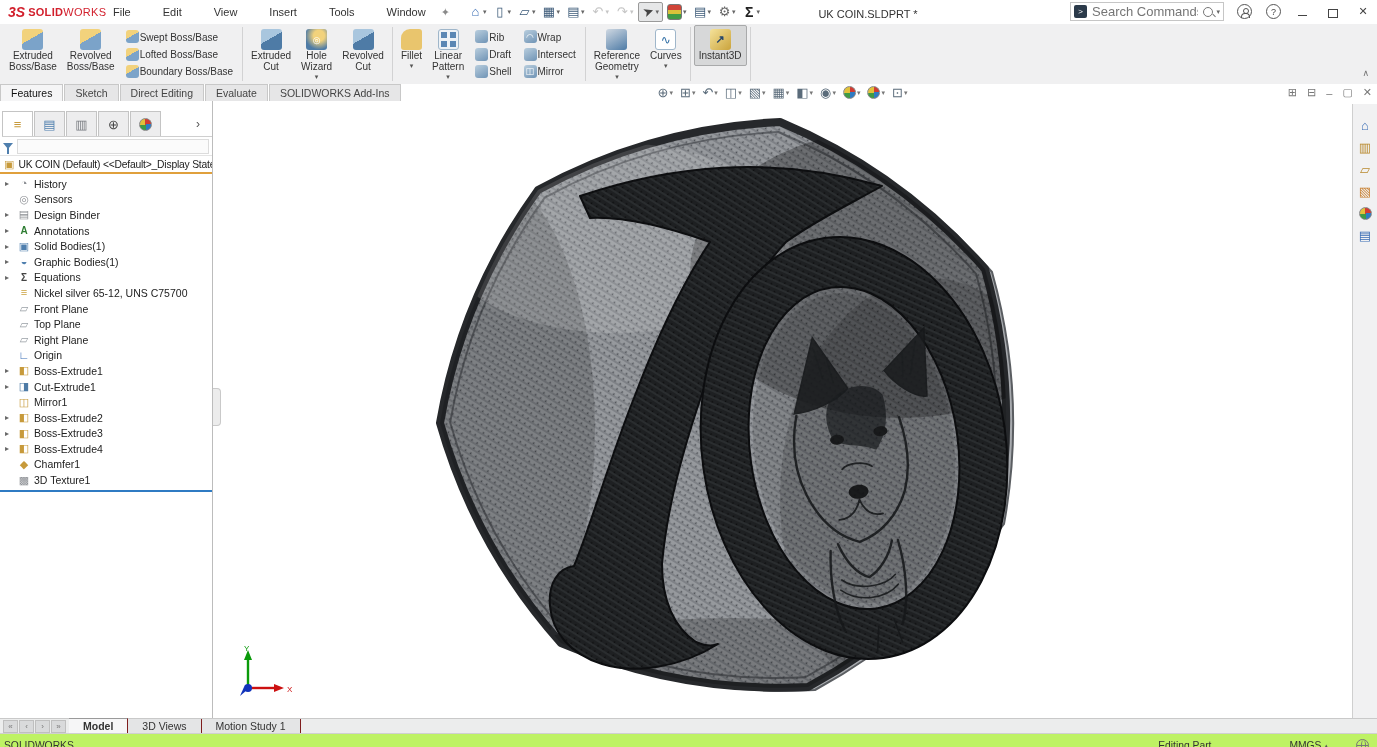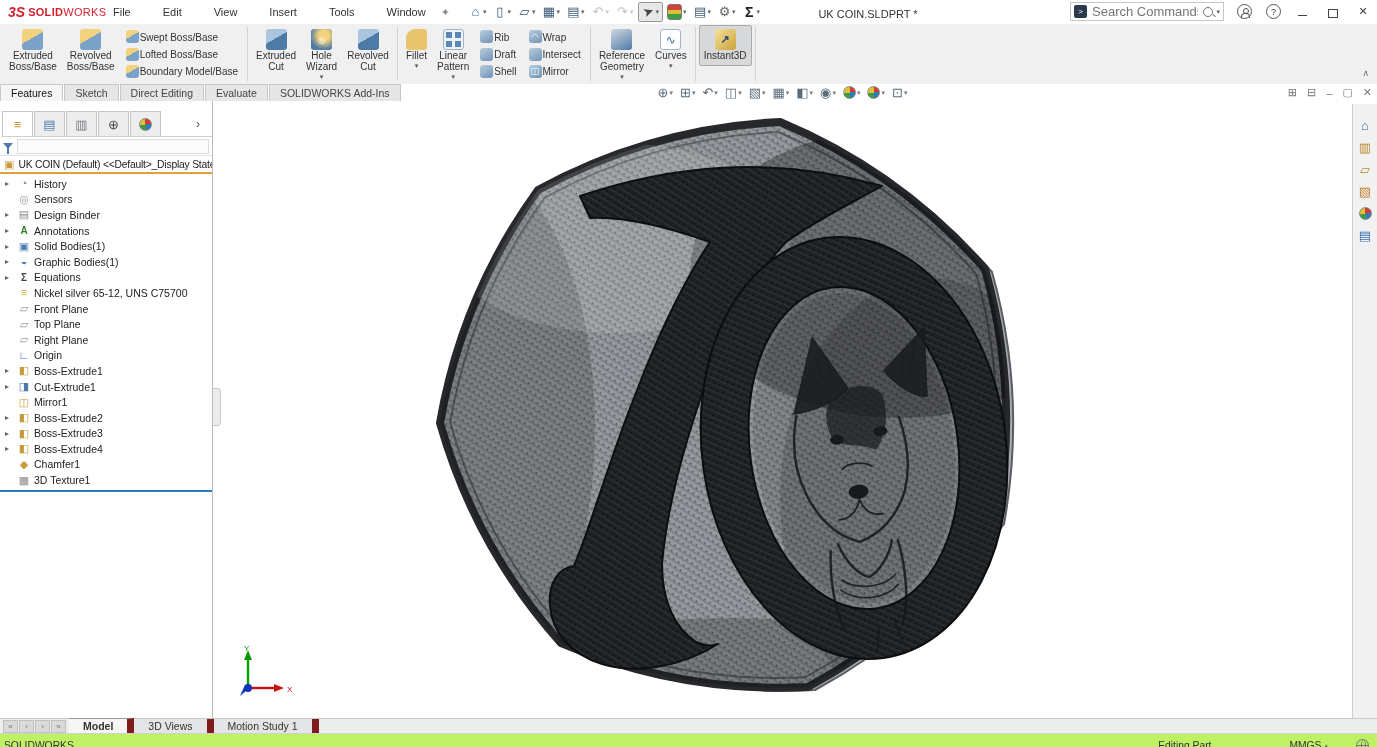--- a/index.html
+++ b/index.html
@@ -128,21 +128,21 @@
   .tpitem{width:21px;height:18px;display:flex;align-items:center;justify-content:center;font-size:13px;border-radius:2px;}
   [data-icon="solidworks-resources"]{color:#3a6db5;}
   [data-icon="design-library"]{color:#b98a2f;}
   [data-icon="file-explorer"]{color:#b98a2f;}
   [data-icon="view-palette"]{color:#c87f2f;}
   [data-icon="custom-properties"]{color:#3a6db5;}
   
   #bottombar{position:absolute;left:0;top:718px;width:1377px;height:15px;background:#eceded;border-top:1px solid #c9c9c9;display:flex;align-items:stretch;box-sizing:border-box;}
   #navbtns{display:flex;align-items:center;gap:1px;padding:0 3px;}
   .navbtn{width:13px;height:11px;background:#d9dadb;border:1px solid #bfbfbf;color:#777;font-size:8px;display:flex;align-items:center;justify-content:center;}
-  .dtab{padding:0 14px;display:flex;align-items:center;border-right:7px solid #7f1d1d;color:#333;font-size:10.5px;background:#e4e5e6;}
+  .dtab{padding:0 14px;display:flex;align-items:center;border-right:1px solid #7f1d1d;color:#333;font-size:10.5px;background:#e4e5e6;}
   .dtab.active{background:#f6f6f7;font-weight:bold;border-top:1px solid #9a9a9a;margin-top:-1px;}
   #statusbar{position:absolute;left:0;top:733px;width:1377px;height:24px;background:#bef264;border-top:1px solid #d0d0d0;display:flex;align-items:center;font-size:10.3px;color:#333;box-sizing:border-box;}
   #status-app{padding-left:4px;}
   #status-right{margin-left:auto;display:flex;align-items:center;}
   #status-mode{margin-right:78px;}
   #status-units{display:flex;align-items:center;gap:3px;margin-right:28px;}
   #status-units .uarrow{font-size:7px;color:#555;}
   .globe{width:11px;height:11px;border:1.2px solid #777;border-radius:50%;position:relative;margin-right:8px;}
   .globe::before{content:"";position:absolute;left:4px;top:0;width:3px;height:11px;border-left:1px solid #777;border-right:1px solid #777;border-radius:50%;}
   .globe::after{content:"";position:absolute;left:0;top:4.5px;width:11px;border-top:1px solid #777;}
@@ -269,21 +269,21 @@
               <div class="rbtn">
                     <span class="chip" data-icon="swept-boss"></span>
                     <span class="rlabel">Swept Boss/Base</span>
 
                   </div><div class="rbtn">
                     <span class="chip" data-icon="lofted-boss"></span>
                     <span class="rlabel">Lofted Boss/Base</span>
 
                   </div><div class="rbtn">
                     <span class="chip" data-icon="boundary-boss"></span>
-                    <span class="rlabel">Boundary Model/Base</span>
+                    <span class="rlabel">Boundary Boss/Base</span>
 
                   </div></div>
             </div>
         </div>
         <div class="rsep"></div>
       </div>
       <div class="rgroup-wrap" style="display:flex">
         <div class="rgroup">
 
         <div class="rcol">

